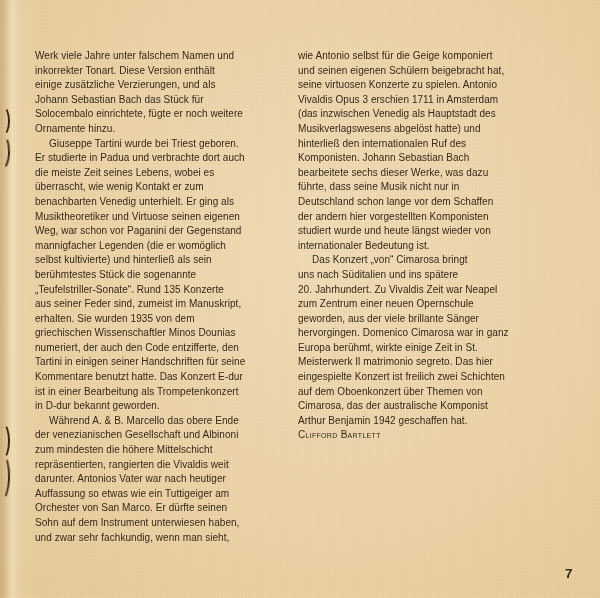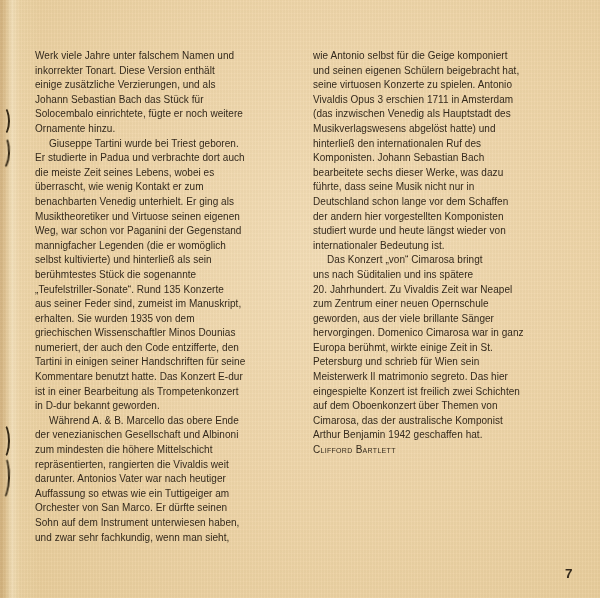--- a/index.html
+++ b/index.html
@@ -36,21 +36,21 @@
   .column {
     position: absolute;
     top: 49px;
     color: var(--ink);
     font-size: 10px;
     line-height: 14.6px;
     letter-spacing: 0.05px;
     white-space: nowrap;
   }
   .col-left  { left: 35px;  width: 266px; }
-  .col-right { left: 313px; width: 270px; }
+  .col-right { left: 298px; width: 270px; }
   .line { height: 14.6px; }
   .line.indent { padding-left: 14px; }
   .it { }
   .sc { font-variant: small-caps; letter-spacing: 0.3px; text-align: center; }
   .page-number {
     position: absolute;
     left: 565px; top: 566px;
     font-size: 13.5px;
     font-weight: bold;
     color: var(--ink);
@@ -134,21 +134,20 @@
       <div class="line"><span>der andern hier vorgestellten Komponisten</span></div>
       <div class="line"><span>studiert wurde und heute längst wieder von</span></div>
       <div class="line"><span>internationaler Bedeutung ist.</span></div>
       <div class="line indent"><span>Das Konzert „von“ Cimarosa bringt</span></div>
       <div class="line"><span>uns nach Süditalien und ins spätere</span></div>
       <div class="line"><span>20. Jahrhundert. Zu Vivaldis Zeit war Neapel</span></div>
       <div class="line"><span>zum Zentrum einer neuen Opernschule</span></div>
       <div class="line"><span>geworden, aus der viele brillante Sänger</span></div>
       <div class="line"><span>hervorgingen. Domenico Cimarosa war in ganz</span></div>
       <div class="line"><span>Europa berühmt, wirkte einige Zeit in St.</span></div>
-      <div class="line"><span>Petersburg und schrieb für Wien sein</span></div>
       <div class="line"><span>Meisterwerk </span><span class="it">Il matrimonio segreto</span><span>. Das hier</span></div>
       <div class="line"><span>eingespielte Konzert ist freilich zwei Schichten</span></div>
       <div class="line"><span>auf dem </span><span class="it">Oboenkonzert über Themen von</span></div>
       <div class="line"><span class="it">Cimarosa</span><span>, das der australische Komponist</span></div>
       <div class="line"><span>Arthur Benjamin 1942 geschaffen hat.</span></div>
       <div class="line"><span class="sc">Clifford Bartlett</span></div>
     </div>
 
   <div class="page-number">7</div>
 </div>

